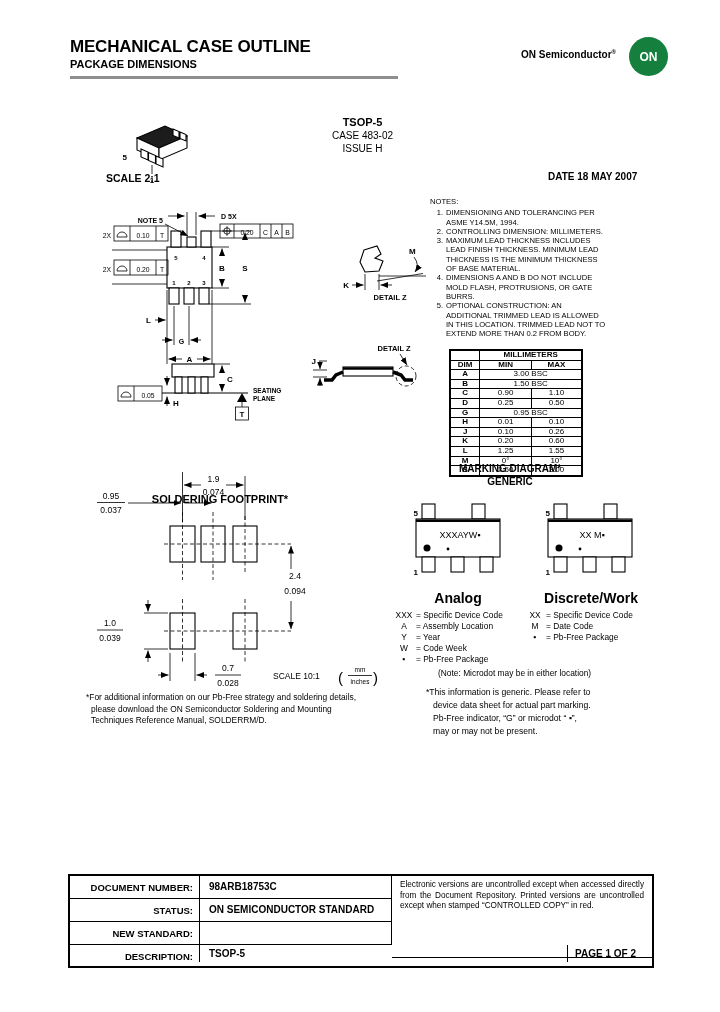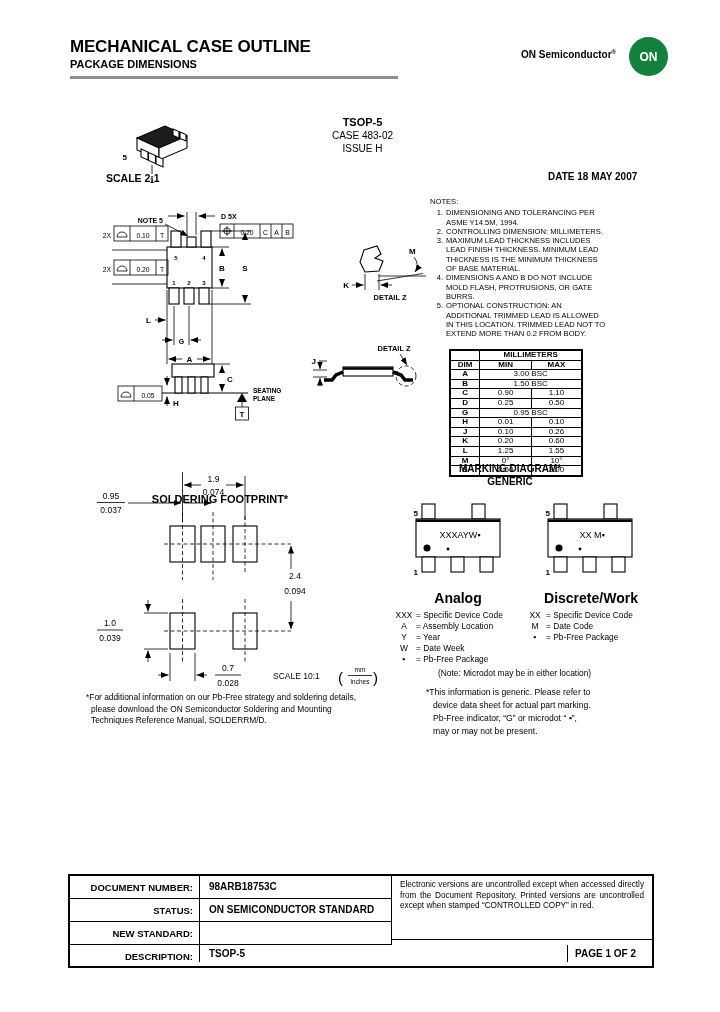--- a/index.html
+++ b/index.html
@@ -471,21 +471,21 @@
     <div class="lg-row">
         <span class="lg-term">A</span>
         <span>= Assembly Location</span>
       </div>
     <div class="lg-row">
         <span class="lg-term">Y</span>
         <span>= Year</span>
       </div>
     <div class="lg-row">
         <span class="lg-term">W</span>
-        <span>= Date Week</span>
+        <span>= Code Week</span>
       </div>
     <div class="lg-row">
         <span class="lg-term">▪</span>
         <span>= Pb-Free Package</span>
       </div>
   </div>
   <div class="abs legend right" style="left:134px;top:148px;width:138px;">
     <div class="lg-row">
         <span class="lg-term">XX</span>
         <span>= Specific Device Code</span>
@@ -510,17 +510,17 @@
   </div>
 </div>
 
 <div class="abs ftbl" style="left:68px;top:874px;width:582px;height:90px;">
   <div class="ft-cell ft-label br bb" style="left:0;top:0;width:130px;height:23px;">DOCUMENT NUMBER:</div>
   <div class="ft-cell ft-val bb" style="left:130px;top:0;width:192px;height:23px;border-right:1.5px solid #000;">98ARB18753C</div>
   <div class="ft-cell ft-label br bb" style="left:0;top:23px;width:130px;height:23px;">STATUS:</div>
   <div class="ft-cell ft-label br bb" style="left:0;top:46px;width:130px;height:23px;">NEW STANDARD:</div>
   <div class="ft-cell ft-val bb" style="left:130px;top:23px;width:192px;height:23px;border-right:1.5px solid #000;">ON SEMICONDUCTOR STANDARD</div>
   <div class="ft-cell ft-val bb" style="left:130px;top:46px;width:192px;height:23px;border-right:1.5px solid #000;"></div>
-  <div class="ft-cell ft-para bb" style="left:322px;top:0;width:260px;height:64px;">Electronic versions are uncontrolled except when accessed directly from the Document Repository. Printed versions are uncontrolled except when stamped “CONTROLLED COPY” in red.</div>
+  <div class="ft-cell ft-para bb" style="left:322px;top:0;width:260px;height:82px;">Electronic versions are uncontrolled except when accessed directly from the Document Repository. Printed versions are uncontrolled except when stamped “CONTROLLED COPY” in red.</div>
   <div class="ft-cell ft-label br" style="left:0;top:69px;width:130px;height:17px;padding-left:48px;">DESCRIPTION:</div>
   <div class="ft-cell ft-val" style="left:130px;top:69px;width:367px;height:17px;padding-top:3px;">TSOP-5</div>
   <div class="ft-cell ft-page bl" style="left:497px;top:69px;width:85px;height:17px;">PAGE 1 OF 2</div>
 </div>
 
 </body></html>

